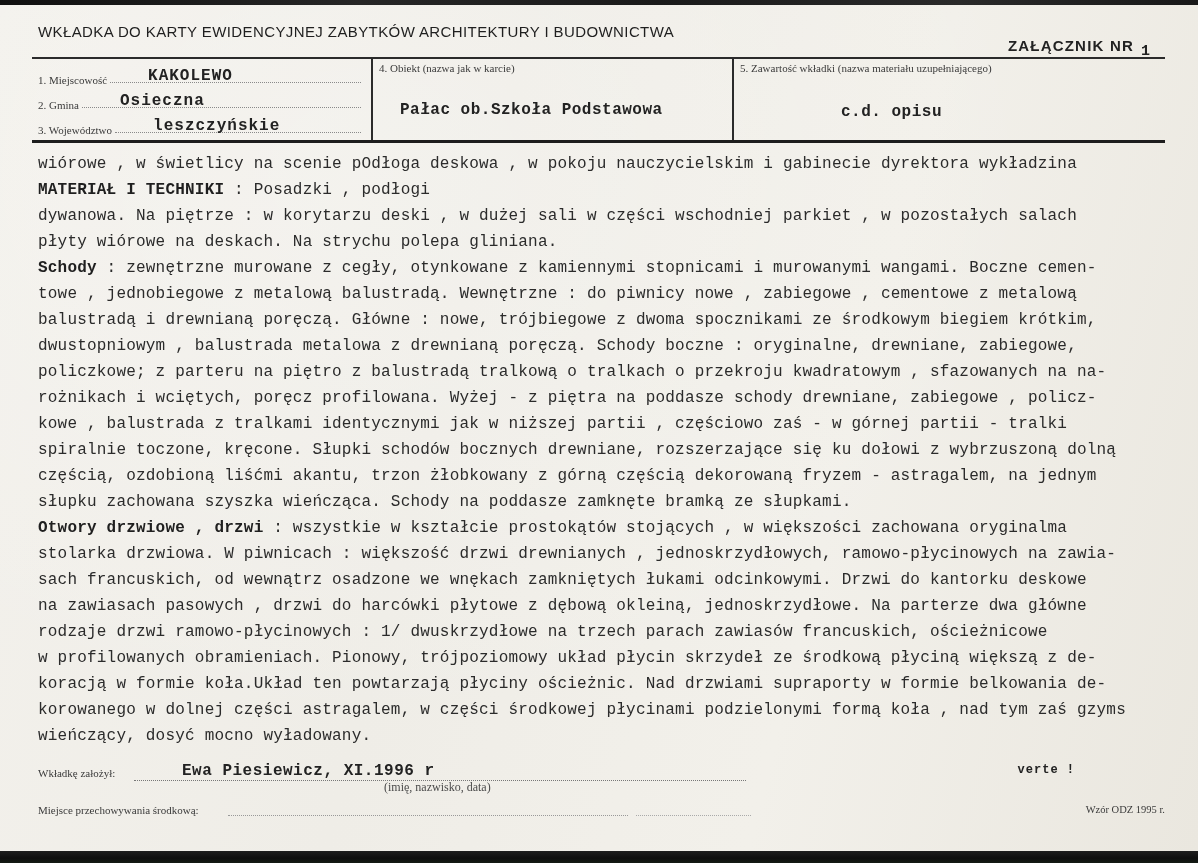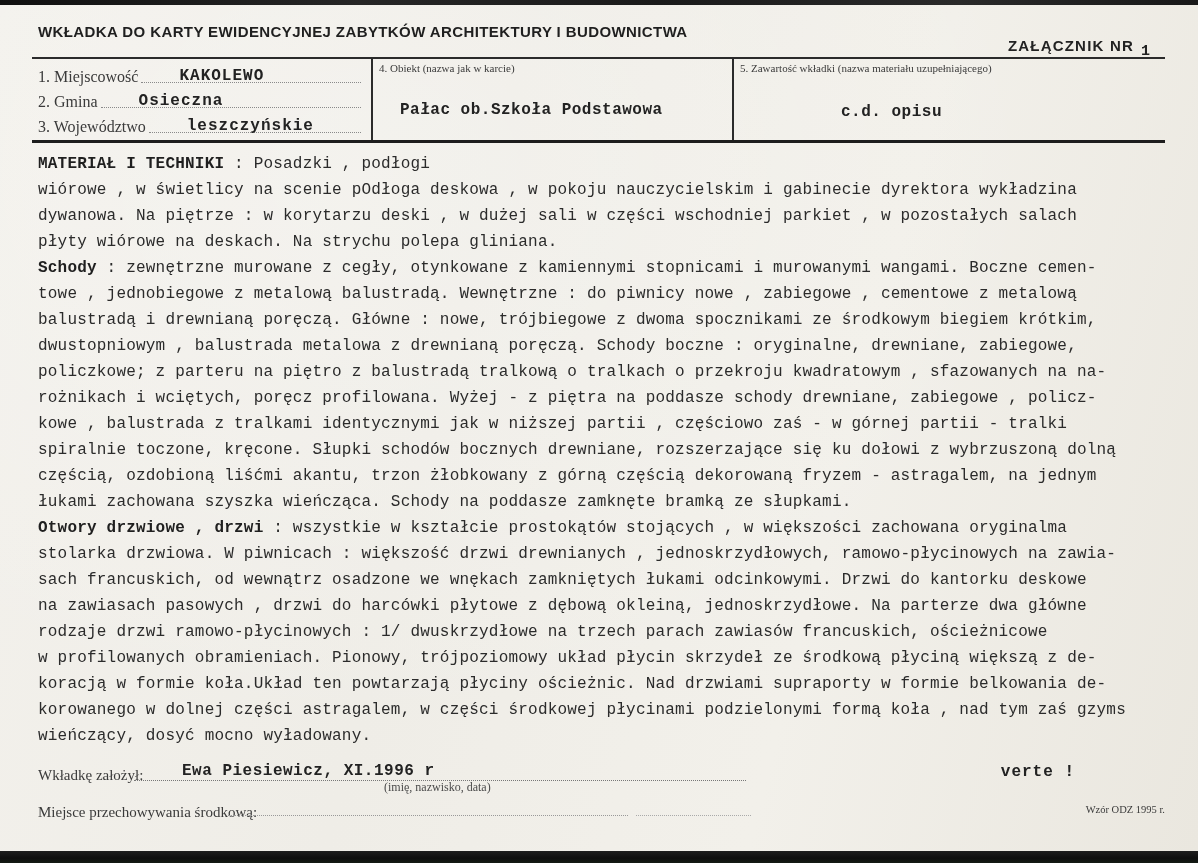--- a/index.html
+++ b/index.html
@@ -16,21 +16,21 @@
     position:absolute;top:5px;bottom:12px;left:0;right:0;
     background:
       radial-gradient(ellipse at 30% 20%, rgba(255,255,255,.25), rgba(0,0,0,0) 60%),
       linear-gradient(104deg,#f3f1ec 0%,#efede7 38%,#f2f0ea 68%,#eae7df 100%);
     color:#2e2e2e;
   }
   
   .header{position:absolute;top:16px;left:38px;right:30px;height:26px}
   .title{
     position:absolute;left:0;top:2px;
-    font-family:"Liberation Sans",sans-serif;font-weight:bold;font-size:15px;
+    font-family:"Liberation Sans",sans-serif;font-weight:normal;font-size:15px;
     letter-spacing:.4px;color:#1f1f1f;white-space:nowrap;
   }
   .attachment{
     position:absolute;right:18px;top:16px;
     font-family:"Liberation Sans",sans-serif;font-weight:bold;font-size:15px;
     letter-spacing:1.2px;color:#222;white-space:nowrap;
   }
   .att-num{
     font-family:"Liberation Mono","DejaVu Sans Mono",monospace;
     font-weight:bold;font-size:15px;position:relative;top:4px;margin-left:7px;letter-spacing:0;
@@ -38,46 +38,46 @@
   
   .form-table{
     position:absolute;top:52px;left:32px;right:33px;height:81px;
     border-top:2px solid #2b2b2b;border-bottom:3px solid #1d1d1d;
     display:flex;
   }
   .col-left{width:325px;border-right:2px solid #2b2b2b;display:flex;flex-direction:column;padding:2px 8px 4px 6px}
   .col-mid{width:359px;border-right:2px solid #2b2b2b;position:relative}
   .col-right{flex:1;position:relative}
   .loc-row{flex:1;display:flex;align-items:flex-end}
-  .field-label{font-size:16px;color:#3a3a3a;white-space:nowrap}
+  .field-label{font-size:11px;color:#3a3a3a;white-space:nowrap}
   .loc-line{flex:1;margin:0 2px 3px 3px;border-bottom:1px dotted #8a8a8a;position:relative;height:16px}
   .typed{
     font-family:"Liberation Mono","DejaVu Sans Mono",monospace;
     color:#222;font-weight:bold;white-space:nowrap;
   }
   .loc-value{position:absolute;left:38px;bottom:-3px;font-size:16px;letter-spacing:1px}
   .col-label{position:absolute;top:3px;left:6px;font-size:11px;color:#3a3a3a;white-space:nowrap}
   .obj-value{position:absolute;top:42px;left:27px;font-size:16px;letter-spacing:.5px}
   .content-value{position:absolute;top:44px;left:107px;font-size:16px;letter-spacing:.5px}
   
   .body-text{
     position:absolute;top:146px;left:38px;right:26px;
     font-family:"Liberation Mono","DejaVu Sans Mono",monospace;
     font-size:16px;line-height:26px;letter-spacing:.2px;color:#2b2b2b;
   }
   .bline{white-space:nowrap;font-weight:normal}
   .bline strong{font-weight:bold;color:#1f1f1f}
   
   .founder-row{position:absolute;top:756px;left:38px;right:38px;height:26px}
-  .small-label{font-size:15px;color:#3a3a3a;white-space:nowrap}
+  .small-label{font-size:11px;color:#3a3a3a;white-space:nowrap}
   .founder-label{position:absolute;left:0;top:6px}
   .founder-line{position:absolute;left:96px;top:0;width:612px;height:19px;border-bottom:1px dotted #777}
   .founder-value{position:absolute;left:48px;top:1px;font-size:16px;letter-spacing:.5px}
   .founder-caption{position:absolute;left:250px;top:19px;font-size:12px;color:#4a4a4a;white-space:nowrap}
-  .verte{position:absolute;right:85px;top:2px;font-size:16px;letter-spacing:1px}
+  .verte{position:absolute;right:85px;top:2px;font-size:12px;letter-spacing:1px}
   .negatives-row{position:absolute;top:797px;left:38px;right:33px;height:16px}
   .neg-label{position:absolute;left:0;top:2px}
   .neg-leader{position:absolute;left:190px;top:0;width:400px;height:13px;border-bottom:1px dotted #999}
   .neg-leader2{position:absolute;left:598px;top:0;width:115px;height:13px;border-bottom:1px dotted #aaa}
   .model-label{position:absolute;right:0;top:2px;font-size:10.5px;color:#3a3a3a;white-space:nowrap}
 </style>
 </head>
 <body>
 
 <div>
@@ -118,34 +118,34 @@
         <div class="col-label">4. Obiekt  (nazwa jak w karcie)</div>
         <div class="typed obj-value">Pałac ob.Szkoła Podstawowa</div>
       </div>
       <div class="col-right">
         <div class="col-label">5. Zawartość wkładki  (nazwa materiału uzupełniającego)</div>
         <div class="typed content-value">c.d. opisu</div>
       </div>
     </div>
 
     <div class="body-text" id="body-lines">
+        <div class="bline">wiórowe , w świetlicy na scenie pOdłoga deskowa , w pokoju nauczycielskim i gabinecie dyrektora wykładzina</div>
         <div class="bline"><strong>MATERIAŁ I TECHNIKI</strong> : Posadzki , podłogi</div>
-        <div class="bline">wiórowe , w świetlicy na scenie pOdłoga deskowa , w pokoju nauczycielskim i gabinecie dyrektora wykładzina</div>
         <div class="bline">dywanowa. Na piętrze : w korytarzu deski , w dużej sali w części wschodniej parkiet , w pozostałych salach</div>
         <div class="bline">płyty wiórowe na deskach.  Na strychu polepa gliniana.</div>
         <div class="bline"><strong>Schody</strong> : zewnętrzne murowane z cegły, otynkowane z kamiennymi stopnicami i murowanymi wangami. Boczne cemen-</div>
         <div class="bline">towe , jednobiegowe z metalową balustradą. Wewnętrzne : do piwnicy nowe , zabiegowe , cementowe z metalową</div>
         <div class="bline">balustradą i drewnianą poręczą.  Główne : nowe, trójbiegowe z dwoma spocznikami ze środkowym biegiem krótkim,</div>
         <div class="bline">dwustopniowym , balustrada metalowa z drewnianą poręczą. Schody boczne : oryginalne, drewniane, zabiegowe,</div>
         <div class="bline">policzkowe; z parteru na piętro z balustradą tralkową o tralkach o przekroju kwadratowym , sfazowanych na na-</div>
         <div class="bline">rożnikach i wciętych, poręcz profilowana. Wyżej  - z piętra na poddasze schody drewniane, zabiegowe , policz-</div>
         <div class="bline">kowe , balustrada z tralkami identycznymi jak w niższej partii , częściowo zaś - w górnej partii - tralki</div>
         <div class="bline">spiralnie toczone, kręcone. Słupki schodów bocznych drewniane, rozszerzające się ku dołowi z wybrzuszoną dolną</div>
         <div class="bline">częścią, ozdobioną liśćmi akantu, trzon żłobkowany z górną częścią dekorowaną fryzem - astragalem, na jednym</div>
-        <div class="bline">łukami zachowana szyszka wieńcząca. Schody na poddasze  zamknęte bramką ze słupkami.</div>
+        <div class="bline">słupku zachowana szyszka wieńcząca. Schody na poddasze  zamknęte bramką ze słupkami.</div>
         <div class="bline"><strong>Otwory drzwiowe , drzwi</strong> : wszystkie w kształcie prostokątów stojących , w większości zachowana oryginalma</div>
         <div class="bline">stolarka drzwiowa. W piwnicach : większość drzwi drewnianych , jednoskrzydłowych, ramowo-płycinowych na zawia-</div>
         <div class="bline">sach francuskich, od wewnątrz osadzone we wnękach zamkniętych łukami odcinkowymi. Drzwi do kantorku deskowe</div>
         <div class="bline">na zawiasach pasowych , drzwi do harcówki płytowe z dębową okleiną, jednoskrzydłowe. Na parterze dwa główne</div>
         <div class="bline">rodzaje drzwi ramowo-płycinowych : 1/ dwuskrzydłowe na trzech parach zawiasów francuskich, ościeżnicowe</div>
         <div class="bline">w profilowanych obramieniach. Pionowy, trójpoziomowy układ płycin skrzydeł  ze środkową płyciną większą z de-</div>
         <div class="bline">koracją w formie koła.Układ ten powtarzają płyciny ościeżnic. Nad drzwiami supraporty w formie belkowania de-</div>
         <div class="bline">korowanego w dolnej części astragalem, w części środkowej płycinami podzielonymi formą koła , nad tym zaś gzyms</div>
         <div class="bline">wieńczący, dosyć mocno wyładowany.</div>
       </div>

